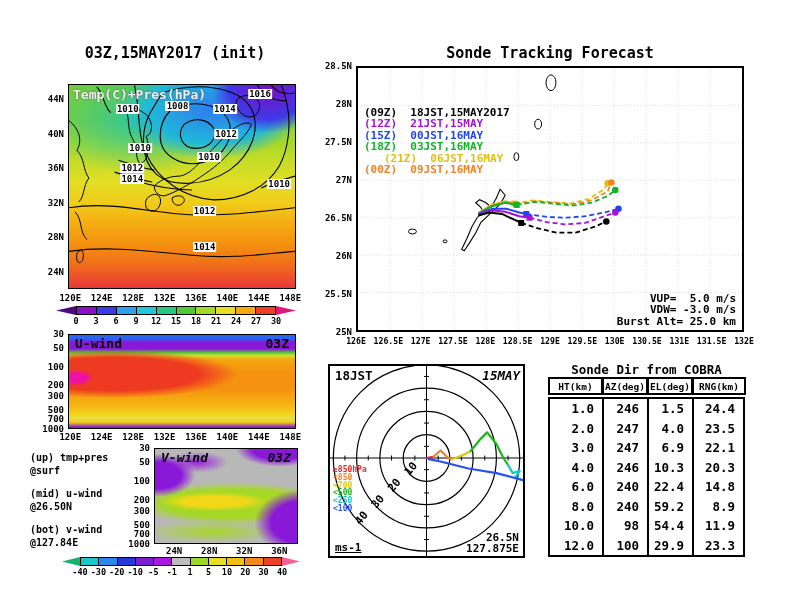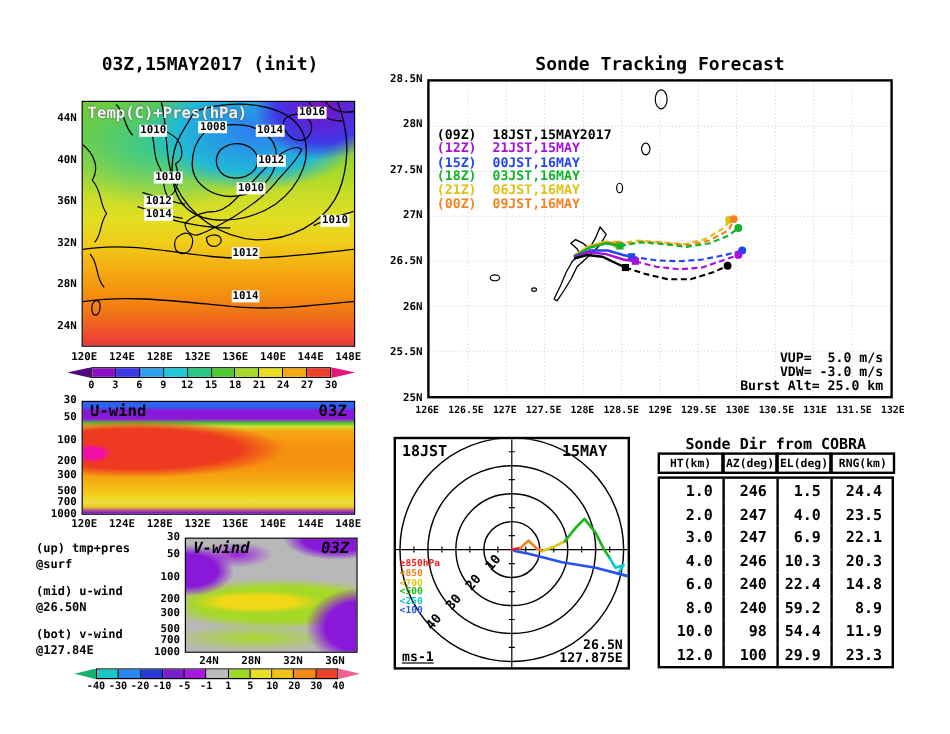--- a/index.html
+++ b/index.html
@@ -56,21 +56,21 @@
   .wtitle{position:absolute;left:6px;top:1px;font-size:13px;}
   .wtime{position:absolute;right:6px;top:1px;font-size:13px;}
   .vw-annot{position:absolute;left:30px;top:452px;width:112px;font-size:10px;line-height:12.5px;text-align:left;}
   .vw-annot>div{margin-bottom:11px;}
   .vw-annot span{display:block;}
   
   #hodo-panel{border:2px solid #000;background:#fff;box-sizing:border-box;}
   #hodo-svg{display:block;}
   #hodo-svg text{font-family:"DejaVu Sans Mono",monospace;}
   .hodo-tl{position:absolute;left:5px;top:2px;font-size:12.5px;}
-  .hodo-tr{position:absolute;right:17px;top:2px;font-size:12.5px;}
+  .hodo-tr{position:absolute;right:3px;top:2px;font-size:12.5px;font-style:italic;}
   .hodo-bl{position:absolute;left:5px;bottom:2px;font-size:11px;text-decoration:underline;}
   .hodo-br{position:absolute;right:4px;bottom:2px;font-size:11px;line-height:11px;text-align:right;}
   .hodo-legend{position:absolute;left:3px;top:100px;font-size:8px;line-height:7.8px;}
   .hodo-legend div{white-space:nowrap;}
   
   .tbl-title{font-size:12.5px;}
   .cobra-head{display:grid;grid-template-columns:54px 45px 45px 53px;}
   .cobra-head span{border:2px solid #000;margin:0 -1px 0 0;font-size:9.5px;text-align:center;padding:2px 0 1px 0;white-space:nowrap;overflow:hidden;}
   .cobra-body{border:2px solid #000;margin-top:2px;}
   .cobra-body .trow{display:grid;grid-template-columns:52px 45px 45px 51px;height:19.5px;}
@@ -228,21 +228,21 @@
         <polyline points="173.3,152.0 190.8,156.6 210.2,158.8 229.6,157.3 249.0,150.5 260.0,146.7" fill="none" stroke="#a410dc" stroke-width="1.8" stroke-dasharray="5,3"></polyline>
         <rect x="170.30666666666713" y="149" width="6" height="6" fill="#a410dc"></rect>
         <circle cx="259.96000000000066" cy="146.67999999999998" r="3.3" fill="#a410dc"></circle>
         <polyline points="121.6,149.7 132.6,146.7 145.5,148.2 158.4,154.3 164.9,157.3" fill="none" stroke="#000000" stroke-width="2"></polyline>
         <polyline points="164.9,157.3 181.1,162.6 200.5,167.2 219.9,167.2 239.3,161.1 250.9,155.8" fill="none" stroke="#000000" stroke-width="1.8" stroke-dasharray="5,3"></polyline>
         <rect x="161.90000000000072" y="154.32000000000002" width="6" height="6" fill="#000000"></rect>
         <circle cx="250.90666666666638" cy="155.80000000000007" r="3.3" fill="#000000"></circle>
       </svg>
     <div class="trk-legend">
       
-    <div style="color: rgb(0, 0, 0);">(09Z)  18JST,15MAY2017</div><div style="color: rgb(164, 16, 220);">(12Z)  21JST,15MAY</div><div style="color: rgb(34, 68, 238);">(15Z)  00JST,16MAY</div><div style="color: rgb(16, 180, 40);">(18Z)  03JST,16MAY</div><div style="color: rgb(224, 192, 16);">(21Z)  06JST,16MAY</div><div style="color: rgb(245, 130, 34);">(00Z)  09JST,16MAY</div></div>
+    <div style="color: rgb(0, 0, 0);">(09Z)  18JST,15MAY2017</div><div style="color: rgb(164, 16, 220);">(12Z)  21JST,15MAY</div><div style="color: rgb(34, 68, 238);">(15Z)  00JST,16MAY</div><div style="color: rgb(16, 180, 40);">(18Z)  03JST,16MAY</div><div style="color: rgb(224, 192, 16); margin-left: 20px;">(21Z)  06JST,16MAY</div><div style="color: rgb(245, 130, 34);">(00Z)  09JST,16MAY</div></div>
     <div class="trk-notes">
       
     <div>VUP=  5.0 m/s</div><div>VDW= -3.0 m/s</div><div>Burst Alt= 25.0 km</div></div>
   </div>
 
   <div class="yticks" style="left:320px;top:66px;width:34px;height:266px;">
 
   <span style="top: 0%;">28.5N</span>
       <span style="top: 14.2857%;">28N</span>
       <span style="top: 28.5714%;">27.5N</span>

